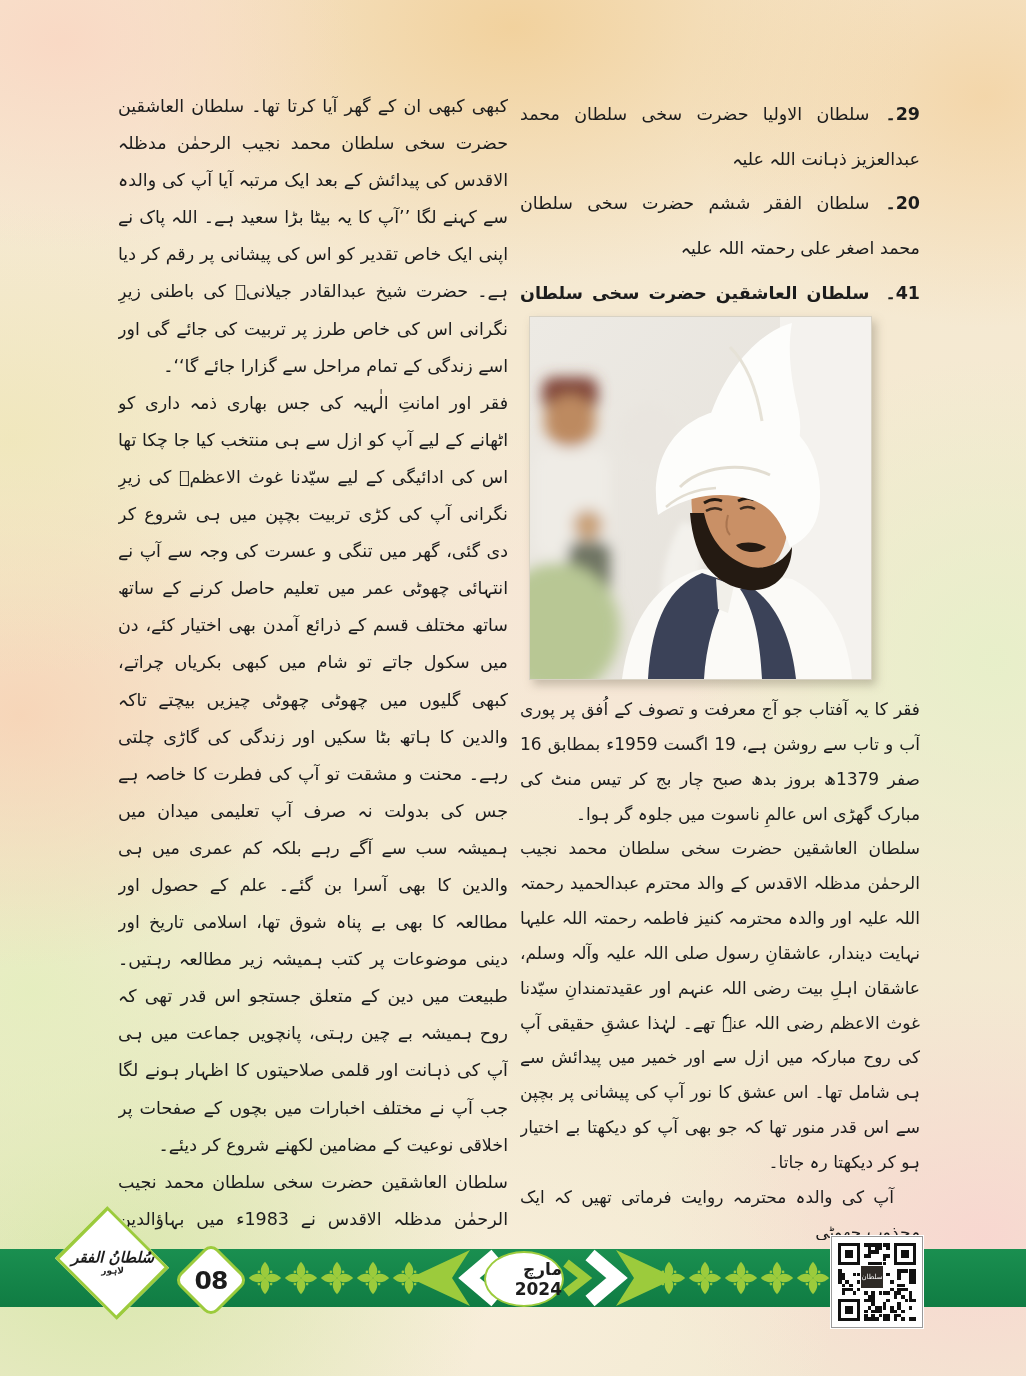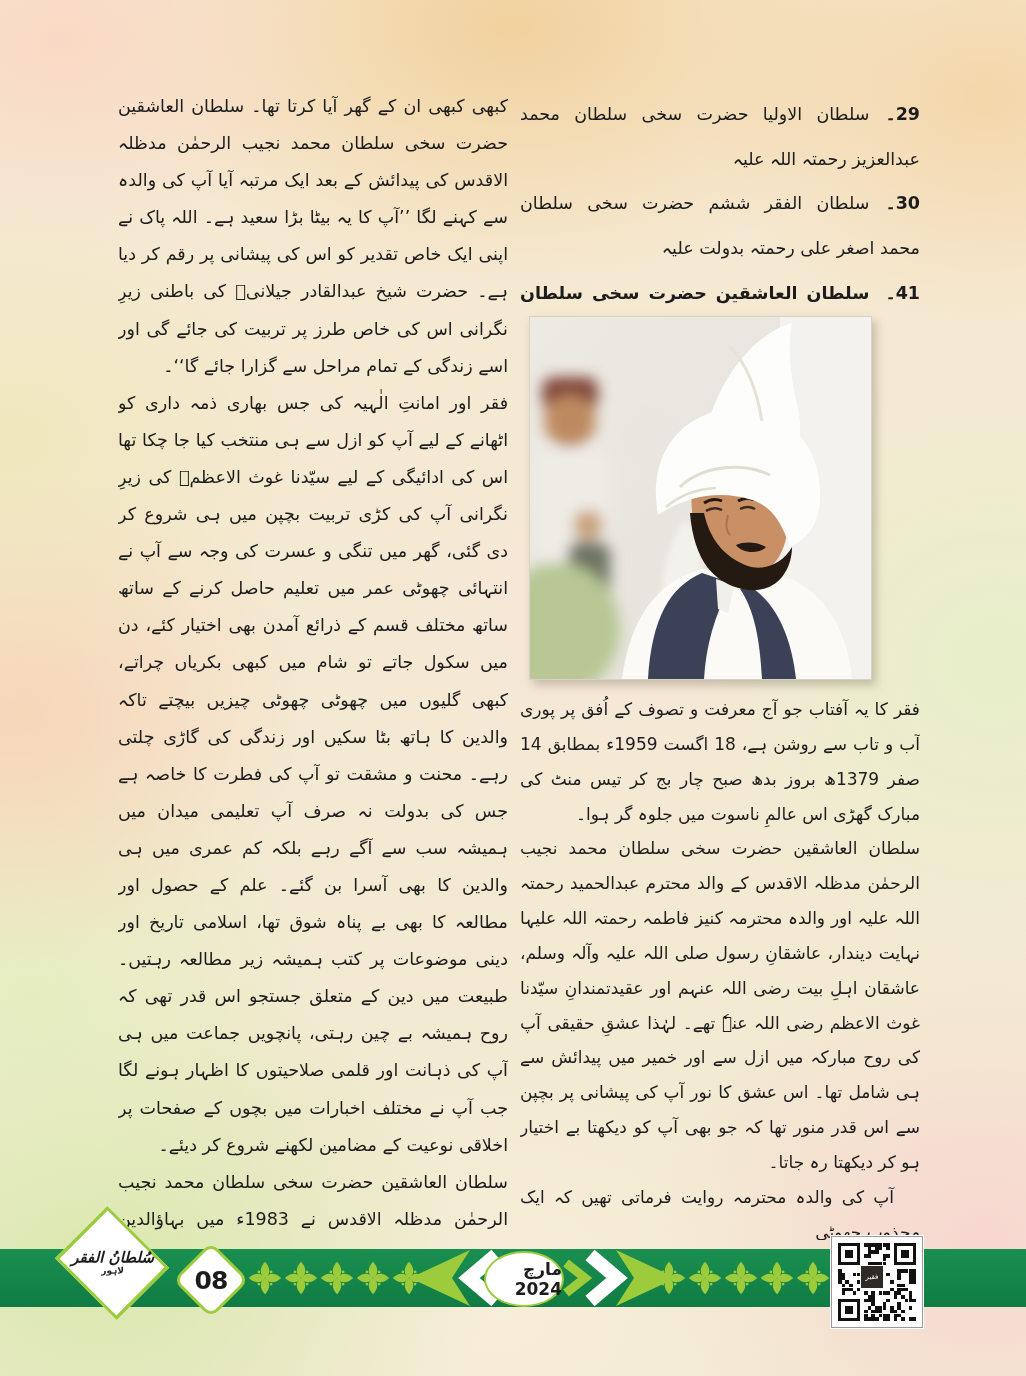--- a/index.html
+++ b/index.html
@@ -100,24 +100,24 @@
       <g id="chev-group">
         <polygon points="2,28 62,0 44,28 62,56" fill="#9ccb3c"></polygon>
         <path d="M88,5 L61,28 L88,51" stroke="#ffffff" stroke-width="14" fill="none"></path>
         <path d="M112,13 L93,28 L112,43" stroke="#9ccb3c" stroke-width="9" fill="none"></path>
       </g>
     </defs>
   </svg>
 
   <div class="col-right-list urdu">
     <div class="ref-item">
-      <span class="ref-num">29۔</span><span>سلطان الاولیا حضرت سخی سلطان محمد عبدالعزیز رحمتہ اللہ علیہ</span>
+      <span class="ref-num">29۔</span><span>سلطان الاولیا حضرت سخی سلطان محمد عبدالعزیز ذہانت اللہ علیہ</span>
     </div>
     <div class="ref-item">
-      <span class="ref-num">30۔</span><span>سلطان الفقر ششم حضرت سخی سلطان محمد اصغر علی رحمتہ بدولت علیہ</span>
+      <span class="ref-num">20۔</span><span>سلطان الفقر ششم حضرت سخی سلطان محمد اصغر علی رحمتہ اللہ علیہ</span>
     </div>
     <div class="ref-item bold">
       <span class="ref-num">41۔</span><span>سلطان العاشقین حضرت سخی سلطان محمد نجیب الرحمٰن مدظلہ الاقدس</span>
     </div>
   </div>
 
   <figure class="photo">
     <svg viewBox="0 0 341 362">
       <defs>
         <linearGradient id="bgG" x1="0" y1="0" x2="1" y2="1">
@@ -175,21 +175,21 @@
         <path d="M176,112 C196,42 238,12 262,6 C257,32 261,62 268,92 C274,118 268,142 248,152 C238,122 212,108 176,112 Z" fill="#fdfdfb"></path>
 
         <path d="M150,170 C170,150 210,144 240,158" stroke="#e2ddd1" stroke-width="3" fill="none"></path>
         <path d="M200,30 C220,50 228,80 232,104" stroke="#e6e2d7" stroke-width="3" fill="none"></path>
         <path d="M136,190 C150,178 168,172 186,171" stroke="#e2ddd1" stroke-width="2.5" fill="none"></path>
       </g>
     </svg>
   </figure>
 
   <div class="col-right-paras urdu">
-    <p class="para">فقر کا یہ آفتاب جو آج معرفت و تصوف کے اُفق پر پوری آب و تاب سے روشن ہے، 18 اگست 1959ء بمطابق 14 صفر 1379ھ بروز بدھ صبح چار بج کر تیس منٹ کی مبارک گھڑی اس عالمِ ناسوت میں جلوہ گر ہوا۔</p>
+    <p class="para">فقر کا یہ آفتاب جو آج معرفت و تصوف کے اُفق پر پوری آب و تاب سے روشن ہے، 19 اگست 1959ء بمطابق 16 صفر 1379ھ بروز بدھ صبح چار بج کر تیس منٹ کی مبارک گھڑی اس عالمِ ناسوت میں جلوہ گر ہوا۔</p>
     <p class="para">سلطان العاشقین حضرت سخی سلطان محمد نجیب الرحمٰن مدظلہ الاقدس کے والد محترم عبدالحمید رحمتہ اللہ علیہ اور والدہ محترمہ کنیز فاطمہ رحمتہ اللہ علیہا نہایت دیندار، عاشقانِ رسول صلی اللہ علیہ وآلہ وسلم، عاشقان اہلِ بیت رضی اللہ عنہم اور عقیدتمندانِ سیّدنا غوث الاعظم رضی اللہ عنہٗ تھے۔ لہٰذا عشقِ حقیقی آپ کی روح مبارکہ میں ازل سے اور خمیر میں پیدائش سے ہی شامل تھا۔ اس عشق کا نور آپ کی پیشانی پر بچپن سے اس قدر منور تھا کہ جو بھی آپ کو دیکھتا بے اختیار ہو کر دیکھتا رہ جاتا۔</p>
     <p class="para first-indent">آپ کی والدہ محترمہ روایت فرماتی تھیں کہ ایک مجذوب چھوٹی</p>
   </div>
 
   <div class="col-left urdu">
     <p class="para">کبھی کبھی ان کے گھر آیا کرتا تھا۔ سلطان العاشقین حضرت سخی سلطان محمد نجیب الرحمٰن مدظلہ الاقدس کی پیدائش کے بعد ایک مرتبہ آیا آپ کی والدہ سے کہنے لگا ’’آپ کا یہ بیٹا بڑا سعید ہے۔ اللہ پاک نے اپنی ایک خاص تقدیر کو اس کی پیشانی پر رقم کر دیا ہے۔ حضرت شیخ عبدالقادر جیلانیؓ کی باطنی زیرِ نگرانی اس کی خاص طرز پر تربیت کی جائے گی اور اسے زندگی کے تمام مراحل سے گزارا جائے گا‘‘۔</p>
     <p class="para">فقر اور امانتِ الٰہیہ کی جس بھاری ذمہ داری کو اٹھانے کے لیے آپ کو ازل سے ہی منتخب کیا جا چکا تھا اس کی ادائیگی کے لیے سیّدنا غوث الاعظمؒ کی زیرِ نگرانی آپ کی کڑی تربیت بچپن میں ہی شروع کر دی گئی، گھر میں تنگی و عسرت کی وجہ سے آپ نے انتہائی چھوٹی عمر میں تعلیم حاصل کرنے کے ساتھ ساتھ مختلف قسم کے ذرائع آمدن بھی اختیار کئے، دن میں سکول جاتے تو شام میں کبھی بکریاں چراتے، کبھی گلیوں میں چھوٹی چھوٹی چیزیں بیچتے تاکہ والدین کا ہاتھ بٹا سکیں اور زندگی کی گاڑی چلتی رہے۔ محنت و مشقت تو آپ کی فطرت کا خاصہ ہے جس کی بدولت نہ صرف آپ تعلیمی میدان میں ہمیشہ سب سے آگے رہے بلکہ کم عمری میں ہی والدین کا بھی آسرا بن گئے۔ علم کے حصول اور مطالعہ کا بھی بے پناہ شوق تھا، اسلامی تاریخ اور دینی موضوعات پر کتب ہمیشہ زیر مطالعہ رہتیں۔ طبیعت میں دین کے متعلق جستجو اس قدر تھی کہ روح ہمیشہ بے چین رہتی، پانچویں جماعت میں ہی آپ کی ذہانت اور قلمی صلاحیتوں کا اظہار ہونے لگا جب آپ نے مختلف اخبارات میں بچوں کے صفحات پر اخلاقی نوعیت کے مضامین لکھنے شروع کر دیئے۔</p>
     <p class="para">سلطان العاشقین حضرت سخی سلطان محمد نجیب الرحمٰن مدظلہ الاقدس نے 1983ء میں بہاؤالدین زکریا یونیورسٹی ملتان سے فرسٹ ڈویژن میں BA کے امتحان کے بعد 1985ء میں سرکاری ملازمت اختیار کر لی۔ 1987ء میں آپ نہایت سادگی سے رشتہ</p>
   </div>
 
@@ -375,16 +375,16 @@
         <div class="qr-cell" style="left: 29.7143px; top: 74.2857px; width: 3.52857px; height: 3.52857px;"></div>
         <div class="qr-cell" style="left: 33.4286px; top: 74.2857px; width: 3.52857px; height: 3.52857px;"></div>
         <div class="qr-cell" style="left: 37.1429px; top: 74.2857px; width: 3.52857px; height: 3.52857px;"></div>
         <div class="qr-cell" style="left: 44.5714px; top: 74.2857px; width: 3.52857px; height: 3.52857px;"></div>
         <div class="qr-cell" style="left: 48.2857px; top: 74.2857px; width: 3.52857px; height: 3.52857px;"></div>
         <div class="qr-cell" style="left: 55.7143px; top: 74.2857px; width: 3.52857px; height: 3.52857px;"></div>
         <div class="qr-cell" style="left: 63.1429px; top: 74.2857px; width: 3.52857px; height: 3.52857px;"></div>
         <div class="qr-cell" style="left: 70.5714px; top: 74.2857px; width: 3.52857px; height: 3.52857px;"></div>
         <div class="qr-cell" style="left: 74.2857px; top: 74.2857px; width: 3.52857px; height: 3.52857px;"></div>
       </div>
-    <div class="qr-logo">فقیر</div>
+    <div class="qr-logo">سلطان</div>
   </div>
 
 </div>
 
 </body></html>

